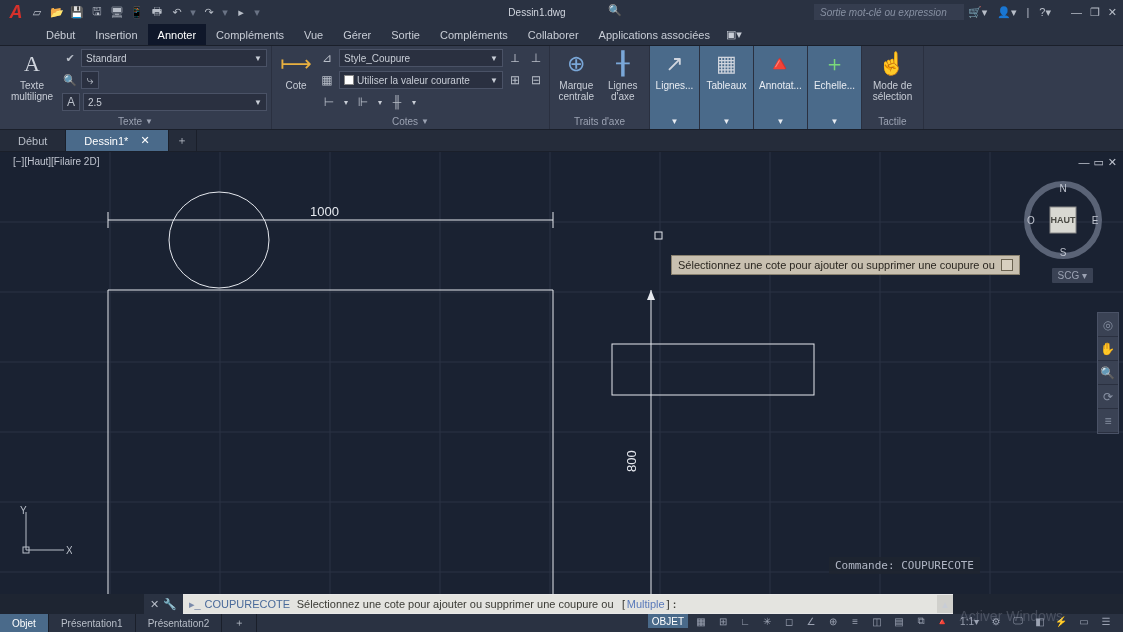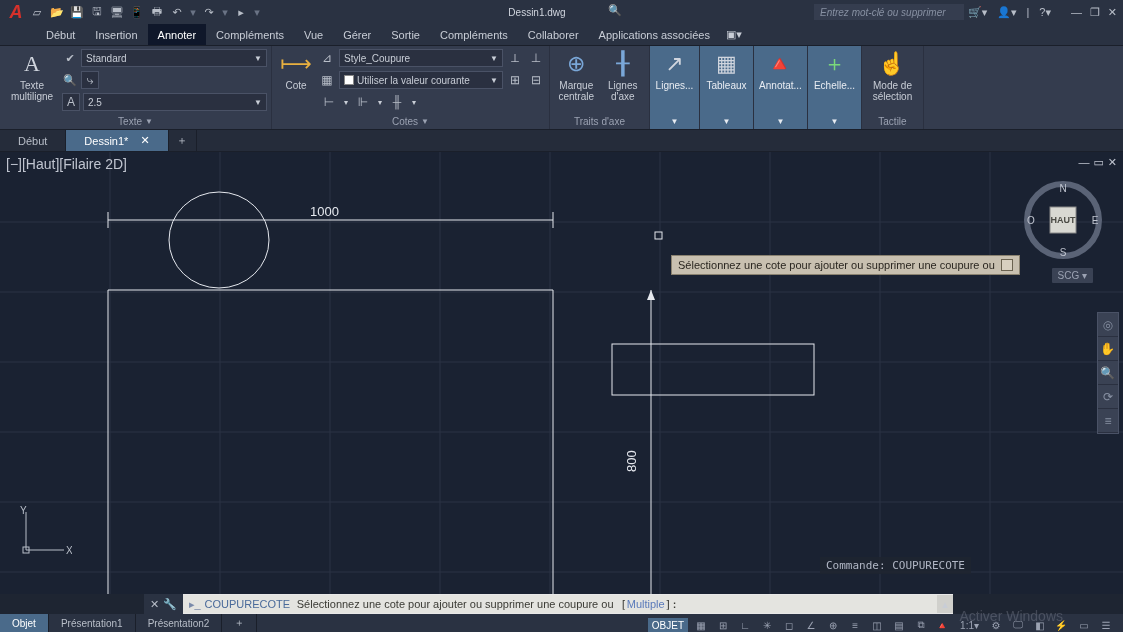--- a/index.html
+++ b/index.html
@@ -50,46 +50,46 @@
 .doctab.active { background: #4a6a8a; color: #fff; }
 .doctab .close { font-size: 11px; }
 .doctab.plus { padding: 0 8px; }
 
 
 .canvas { position: absolute; top: 152px; left: 0; right: 0; bottom: 38px; background: #1a2232; overflow: hidden; }
 .grid line { stroke: #2a3344; stroke-width: 1; }
 .geom { stroke: #e5e8ee; stroke-width: 1; fill: none; }
 .dimtext { fill: #e5e8ee; font-size: 13px; font-family: Arial; }
 
-.viewlabel { position: absolute; top: 4px; left: 6px; font-size: 14px; color: #c0c5d0; }
+.viewlabel { position: absolute; top: 4px; left: 13px; font-size: 10px; color: #c0c5d0; }
 .viewctrl { position: absolute; top: 4px; right: 6px; display: flex; gap: 4px; font-size: 11px; color: #c0c5d0; }
 
 .tooltip { position: absolute; background: #c8c0b0; color: #2a2620; padding: 3px 6px; font-size: 11px; border: 1px solid #8a8270; display: flex; align-items: center; gap: 6px; }
 .tooltip .ticon { width: 12px; height: 12px; border: 1px solid #6a6250; background: #d8d0c0; }
 
 .viewcube { position: absolute; top: 28px; right: 20px; width: 80px; height: 80px; }
 .scg { position: absolute; top: 116px; right: 30px; background: #3a4254; padding: 2px 6px; font-size: 10px; color: #9ba2b2; border-radius: 1px; }
 
 .navbar { position: absolute; top: 160px; right: 4px; width: 22px; background: #3a4254; border: 1px solid #4a5266; display: flex; flex-direction: column; }
 .navbar div { height: 24px; display: flex; align-items: center; justify-content: center; color: #8790a2; border-bottom: 1px solid #2a3040; cursor: pointer; font-size: 12px; }
 
-.cmdhistory { position: absolute; bottom: 20px; right: 152px; background: rgba(30,36,48,.85); color: #b0b6c4; font-family: Consolas, monospace; font-size: 11px; padding: 2px 6px; }
+.cmdhistory { position: absolute; bottom: 20px; right: 143px; background: rgba(30,36,48,.85); color: #b0b6c4; font-family: Consolas, monospace; font-size: 11px; padding: 2px 6px; }
 
 .ucs { position: absolute; bottom: 30px; left: 14px; }
 
 
 .cmdwrap { position: absolute; bottom: 18px; left: 144px; right: 170px; height: 20px; display: flex; align-items: center; background: #e8e8e8; }
 .cmdicons { background: #2a3242; height: 20px; display: flex; align-items: center; gap: 4px; padding: 0 6px; color: #b8bec8; }
 .cmdline { flex: 1; background: #e4e4e0; color: #3a3a34; font-family: Consolas, monospace; font-size: 11px; padding: 0 6px; display: flex; align-items: center; height: 18px; white-space: nowrap; overflow: hidden; }
 .cmdline .cmd { color: #4a6a9a; font-weight: 500; }
 .cmdline .opt { color: #5a7aba; }
 .cmdarrow { width: 16px; background: #d0d0cc; display: flex; align-items: center; justify-content: center; height: 18px; }
 
 
-.statusbar { position: absolute; bottom: 0; left: 0; right: 0; height: 18px; background: #2a3242; display: flex; align-items: flex-end; font-size: 10px; }
+.statusbar { position: absolute; bottom: 0; left: 0; right: 0; height: 18px; background: #2a3242; display: flex; align-items: flex-start; font-size: 10px; }
 .layout-tab { padding: 0 12px; height: 100%; display: flex; align-items: center; border-right: 1px solid #1a1f2a; cursor: pointer; color: #b8bec8; }
 .layout-tab.active { background: #4a6a8a; color: #fff; }
 .status-right { margin-left: auto; display: flex; align-items: center; gap: 4px; padding-right: 8px; }
 .status-right span { display: inline-flex; align-items: center; justify-content: center; width: 18px; height: 14px; color: #9ba2b2; cursor: pointer; }
 .status-right .txt { width: auto; padding: 0 4px; font-size: 10px; }
 
 .searchicon { position: absolute; left: 608px; top: 4px; color: #b8bec8; font-size: 11px; }
 .watermark { position: absolute; bottom: 8px; right: 60px; color: rgba(180,185,198,.25); font-size: 14px; pointer-events: none; }
 </style>
 </head>
@@ -107,21 +107,21 @@
     <span>🖶</span>
     <span>↶</span>
       <span class="sep">▾</span>
     <span>↷</span>
       <span class="sep">▾</span>
     <span>▸</span>
       <span class="sep">▾</span>
   </div>
   <div class="titlecenter">Dessin1.dwg</div>
   <span class="searchicon">🔍</span>
-  <div class="searchbox">Entrez mot-clé ou supprimer</div>
+  <div class="searchbox">Sortie mot-clé ou expression</div>
   <div class="titleright">
     <span>🛒▾</span>
     <span>👤▾</span>
     <span>|</span>
     <span>?▾</span>
     <div class="wincontrols">
       <span>—</span>
       <span>❐</span>
       <span>✕</span>
     </div>

